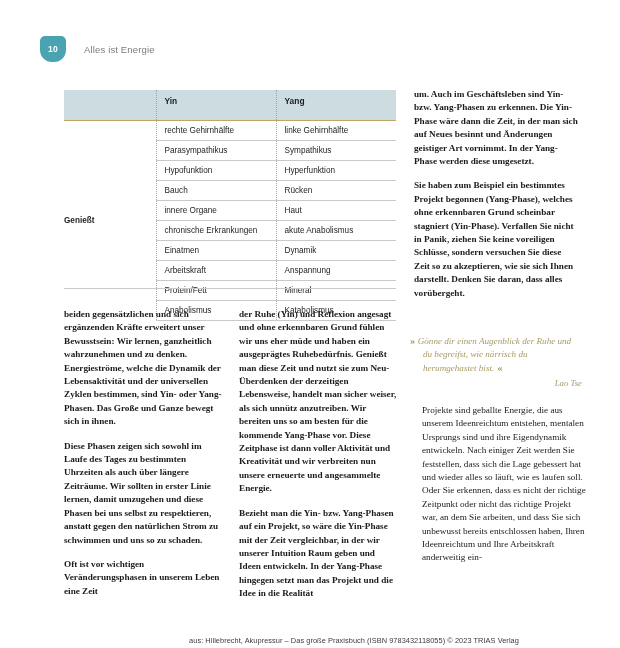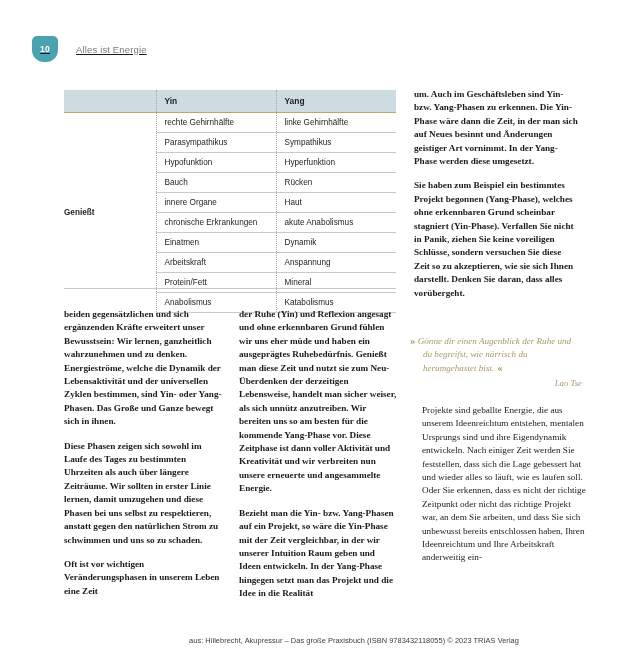--- a/index.html
+++ b/index.html
@@ -20,27 +20,26 @@
     position: absolute;
     left: 0; top: 0;
     width: 620px;
     height: 648px;
     background: #ffffff;
   }
 
   
   .runhead {
     position: absolute;
-    left: 32px;
+    left: 40px;
     top: 36px;
     width: 360px;
     height: 26px;
     display: flex;
     align-items: center;
-    text-decoration: underline;
   }
   .page-badge {
     width: 26px;
     height: 26px;
     background: #4aa3b0;
     border-radius: 5px 5px 12px 12px;
     color: #ffffff;
     font-family: "Liberation Sans", sans-serif;
     font-size: 8.5px;
     font-weight: bold;
@@ -68,21 +67,21 @@
     font-size: 8.2px;
     color: #1d1d1d;
   }
   .yy-table col.c1 { width: 92px; }
   .yy-table col.c2 { width: 120px; }
   .yy-table col.c3 { width: 120px; }
 
   .yy-table thead th {
     background: #ccdce1;
     height: 22px;
-    padding: 0 0 0 8px;
+    padding: 0 0 8px 8px;
     text-align: left;
     font-weight: bold;
     font-size: 8.4px;
     vertical-align: middle;
     margin-top: 35px;
   }
   .yy-table thead th.blank { background: #ccdce1; }
   .yy-table thead th.sep {
     border-left: 1px dotted #9aa7ab;
   }

